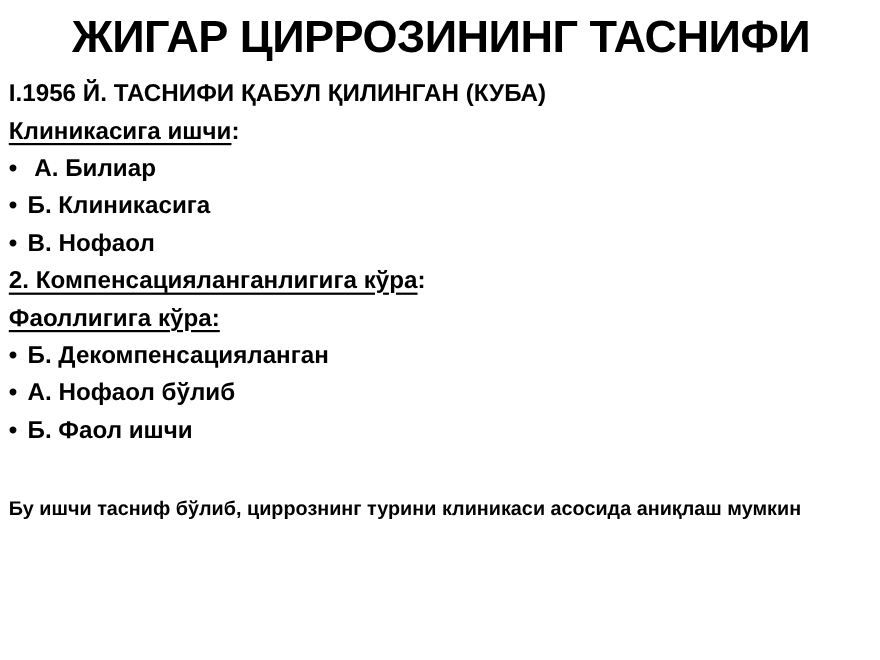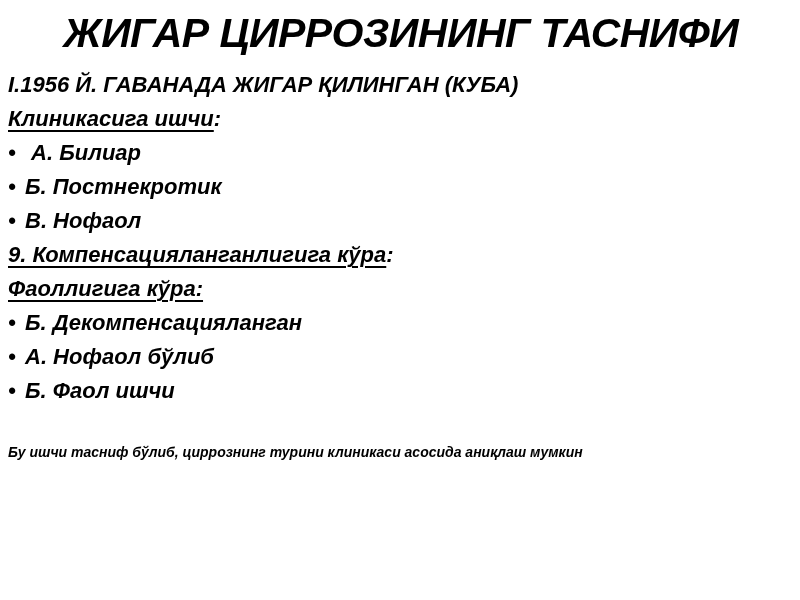--- a/index.html
+++ b/index.html
@@ -4,67 +4,67 @@
 <style>
   * { margin: 0; padding: 0; box-sizing: border-box; }
   html, body { width: 800px; height: 600px; }
   body {
     background: #ffffff;
     color: #000000;
     font-family: "Liberation Sans", sans-serif;
     font-weight: bold;
     overflow: hidden;
   }
-  .slide { width: 800px; height: 464px; padding: 6px 6px 0 8px; font-style: italic; }
+  .slide { width: 800px; height: 464px; padding: 6px 6px 0 8px; }
   .title {
     text-align: center;
     font-size: 41px;
     line-height: 54px;
     letter-spacing: -0.5px;
     white-space: nowrap;
   }
   .body-block { margin-top: 8px; font-size: 22px; }
   .line { height: 34px; line-height: 34px; white-space: pre; }
   .u {
     text-decoration: underline;
     text-decoration-thickness: 2px;
     text-underline-offset: 4px;
   }
   .bullet .marker { display: inline-block; width: 17px; }
   .para {
-    margin-top: 30px;
-    font-size: 14px;
+    margin-top: 40px;
+    font-size: 18px;
     line-height: 28px;
     max-width: 756px;
     padding-left: 10px;
     text-indent: -10px;
     white-space: normal;
   }
 </style>
 </head>
 <body>
 
 <div class="slide">
 
   <div class="title">ЖИГАР ЦИРРОЗИНИНГ ТАСНИФИ</div>
 
   <div class="body-block">
 
-    <div class="line">I.1956 Й. ГАВАНАДА ЖИГАР ҚИЛИНГАН (КУБА)</div>
+    <div class="line">I.1956 Й. ТАСНИФИ ҚАБУЛ ҚИЛИНГАН (КУБА)</div>
 
     <div class="line"><span class="u">Клиникасига ишчи</span><span>:</span></div>
 
     <div class="line bullet"><span class="marker">•</span><span> А. Билиар</span></div>
 
-    <div class="line bullet"><span class="marker">•</span><span>Б. Постнекротик</span></div>
+    <div class="line bullet"><span class="marker">•</span><span>Б. Клиникасига</span></div>
 
     <div class="line bullet"><span class="marker">•</span><span>В. Нофаол</span></div>
 
 
-    <div class="line"><span class="u">9. Компенсацияланганлигига кўра</span><span>:</span></div>
+    <div class="line"><span class="u">2. Компенсацияланганлигига кўра</span><span>:</span></div>
 
 
     <div class="line"><span class="u">Фаоллигига кўра:</span><span></span></div>
 
     <div class="line bullet"><span class="marker">•</span><span>Б. Декомпенсацияланган</span></div>
 
     <div class="line bullet"><span class="marker">•</span><span>А. Нофаол бўлиб</span></div>
 
     <div class="line bullet"><span class="marker">•</span><span>Б. Фаол ишчи</span></div>
 

